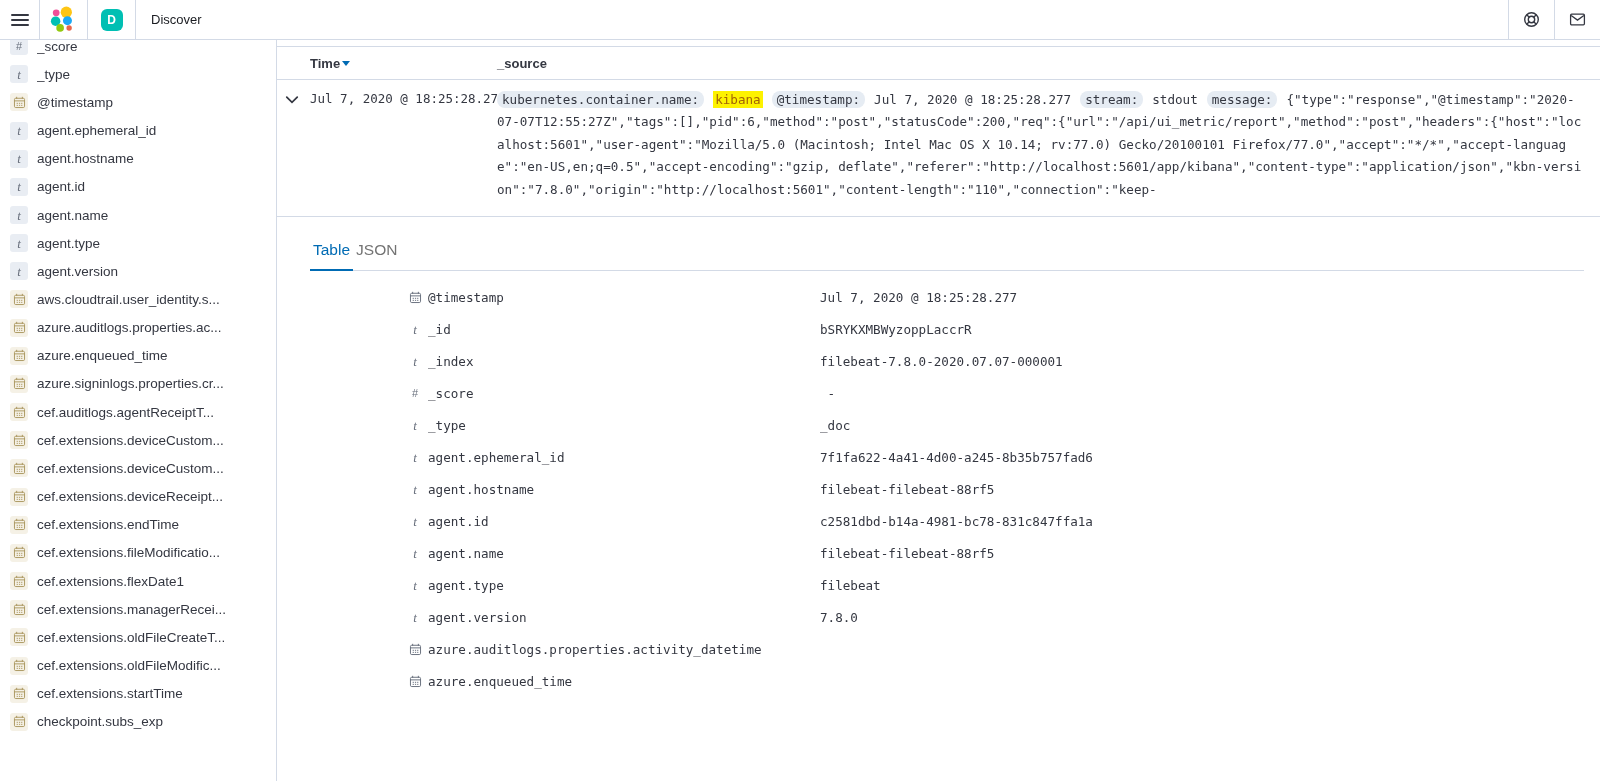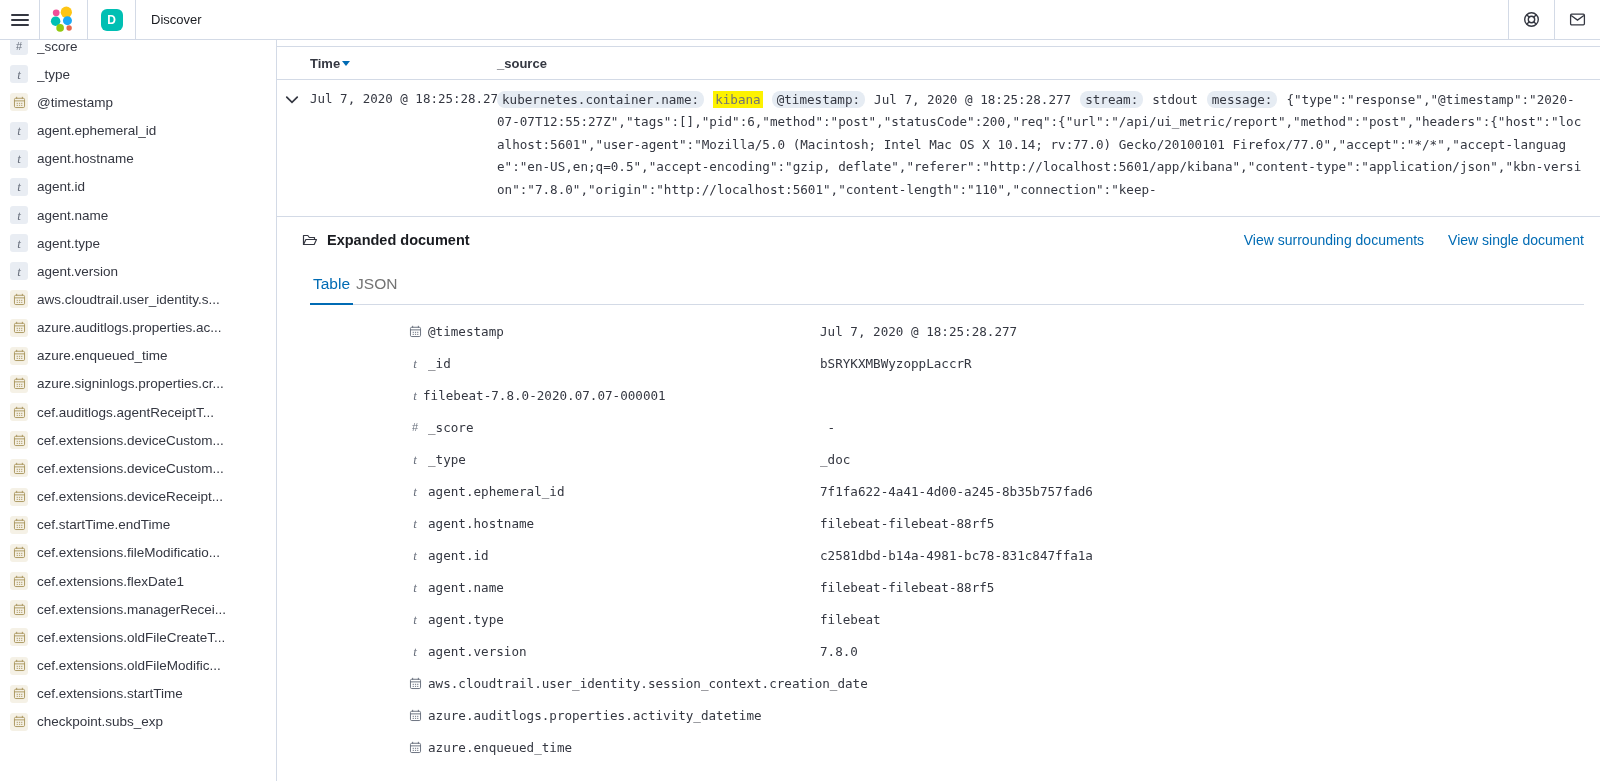--- a/index.html
+++ b/index.html
@@ -39,21 +39,21 @@
   .doc-head{ height:33px; border-bottom:1px solid var(--border); display:flex; align-items:center; font-size:13px; font-weight:bold; }
   .col-time{ margin-left:33px; width:187px; display:flex; align-items:center; gap:2px; cursor:pointer; }
   .sort-arrow{ width:0; height:0; border-left:4px solid transparent; border-right:4px solid transparent; border-top:5px solid var(--accent); }
   .doc-row{ display:flex; border-bottom:1px solid var(--border); padding:9px 18px 15px 0; }
   .expander{ width:33px; flex:none; padding:4px 0 0 8px; cursor:pointer; color:#343741; }
   .row-time{ width:187px; flex:none; font-family:var(--mono); font-size:12.5px; padding-top:2px; white-space:nowrap; }
   .row-source{ flex:1; min-width:0; font-family:var(--mono); font-size:12.6px; line-height:22.4px;
     word-break:break-all; color:#343741; }
   .src-key{ background:#e6ecf3; border-radius:8px; padding:1px 5px; margin-right:9px; white-space:nowrap; }
   .src-text{ margin-right:9px; }
-  .src-mark{ background:#fdf200; color:#737373; padding:1px 2px; margin-right:9px; }
+  .src-mark{ background:#fdf200; color:#a16207; padding:1px 2px; margin-right:9px; }
   
   .exp-head{ display:flex; align-items:center; margin-top:12px; height:22px; padding:0 16px 0 25px; }
   .exp-title{ margin-left:9px; font-size:14.5px; font-weight:600; color:#1a1c21; }
   .exp-links{ margin-left:auto; display:flex; gap:24px; }
   .exp-link{ color:var(--accent); font-size:14px; font-weight:500; cursor:pointer; text-decoration:none; }
   .tabs{ display:flex; margin:24px 16px 0 33px; border-bottom:1px solid var(--border); }
   .tab{ padding:0 3px 10px 3px; font-size:15.5px; font-weight:500; color:#737373; cursor:pointer; }
   .tab.active{ color:var(--accent); border-bottom:2px solid var(--accent); margin-bottom:-1px; }
   .viewer{ padding-top:10px; }
   .vrow{ display:flex; align-items:center; height:32px; padding-left:130px; }
@@ -286,21 +286,21 @@
           <span class="fbadge fb-date">
             <svg width="13" height="13" viewBox="0 0 16 16">
               <g fill="none" stroke="currentColor" stroke-width="1.2">
                 <path d="M4.5 1v2.5M11.5 1v2.5"></path>
                 <rect x="1.8" y="2.8" width="12.4" height="11.4" rx="1.5"></rect>
                 <path d="M1.8 6h12.4"></path>
                 <path d="M4.5 9h1.5M7.3 9h1.5M10 9h1.5M4.5 11.5h1.5M7.3 11.5h1.5M10 11.5h1.5"></path>
               </g>
             </svg>
           </span>
-          <span class="flabel">cef.startTime.endTime</span>
+          <span class="flabel">cef.extensions.endTime</span>
         </div>
         <div class="field-item">
           <span class="fbadge fb-date">
             <svg width="13" height="13" viewBox="0 0 16 16">
               <g fill="none" stroke="currentColor" stroke-width="1.2">
                 <path d="M4.5 1v2.5M11.5 1v2.5"></path>
                 <rect x="1.8" y="2.8" width="12.4" height="11.4" rx="1.5"></rect>
                 <path d="M1.8 6h12.4"></path>
                 <path d="M4.5 9h1.5M7.3 9h1.5M10 9h1.5M4.5 11.5h1.5M7.3 11.5h1.5M10 11.5h1.5"></path>
               </g>
@@ -402,33 +402,20 @@
         <div class="expander">
           <svg width="14" height="14" viewBox="0 0 12 12">
             <path d="M1.5 3.5 L6 8 L10.5 3.5" fill="none" stroke="currentColor" stroke-width="1.5" stroke-linecap="round"></path>
           </svg>
         </div>
         <div class="row-time">Jul 7, 2020 @ 18:25:28.277</div>
         <div class="row-source" id="row-source"><span class="src-key">kubernetes.container.name:</span><mark class="src-mark">kibana</mark><span class="src-key">@timestamp:</span><span class="src-text">Jul 7, 2020 @ 18:25:28.277</span><span class="src-key">stream:</span><span class="src-text">stdout</span><span class="src-key">message:</span><span class="src-text">{"type":"response","@timestamp":"2020-07-07T12:55:27Z","tags":[],"pid":6,"method":"post","statusCode":200,"req":{"url":"/api/ui_metric/report","method":"post","headers":{"host":"localhost:5601","user-agent":"Mozilla/5.0 (Macintosh; Intel Mac OS X 10.14; rv:77.0) Gecko/20100101 Firefox/77.0","accept":"*/*","accept-language":"en-US,en;q=0.5","accept-encoding":"gzip, deflate","referer":"http://localhost:5601/app/kibana","content-type":"application/json","kbn-version":"7.8.0","origin":"http://localhost:5601","content-length":"110","connection":"keep-</span></div>
       </div>
     </div>
 
-    <div class="exp-head">
-      <svg width="16" height="16" viewBox="0 0 16 16">
-        <g fill="none" stroke="#343741" stroke-width="1.2" stroke-linejoin="round">
-          <path d="M1.5 12.5V3.5h4.3l1.5 2h5.2v2"></path>
-          <path d="M1.5 12.5L3.9 7.5h10.6l-2.3 5z"></path>
-        </g>
-      </svg>
-      <span class="exp-title">Expanded document</span>
-      <span class="exp-links">
-        <a class="exp-link">View surrounding documents</a>
-        <a class="exp-link">View single document</a>
-      </span>
-    </div>
 
     <div class="tabs">
       <div class="tab active">Table</div>
       <div class="tab">JSON</div>
     </div>
 
     <div class="viewer" id="viewer">
         <div class="vrow">
           <span class="vicon">
             <svg width="13" height="13" viewBox="0 0 16 16">
@@ -447,20 +434,21 @@
           <span class="vicon">
             <span class="glyph-t">t</span>
           </span>
           <span class="vname">_id</span>
           <span class="vvalue">bSRYKXMBWyzoppLaccrR</span>
         </div>
         <div class="vrow">
           <span class="vicon">
             <span class="glyph-t">t</span>
           </span>
+          <span class="vname">_index</span>
           <span class="vvalue">filebeat-7.8.0-2020.07.07-000001</span>
         </div>
         <div class="vrow">
           <span class="vicon">
             <span class="glyph-h">#</span>
           </span>
           <span class="vname">_score</span>
           <span class="vvalue"> -</span>
         </div>
         <div class="vrow">
@@ -504,34 +492,20 @@
           </span>
           <span class="vname">agent.type</span>
           <span class="vvalue">filebeat</span>
         </div>
         <div class="vrow">
           <span class="vicon">
             <span class="glyph-t">t</span>
           </span>
           <span class="vname">agent.version</span>
           <span class="vvalue">7.8.0</span>
-        </div>
-        <div class="vrow">
-          <span class="vicon">
-            <svg width="13" height="13" viewBox="0 0 16 16">
-              <g fill="none" stroke="currentColor" stroke-width="1.2">
-                <path d="M4.5 1v2.5M11.5 1v2.5"></path>
-                <rect x="1.8" y="2.8" width="12.4" height="11.4" rx="1.5"></rect>
-                <path d="M1.8 6h12.4"></path>
-                <path d="M4.5 9h1.5M7.3 9h1.5M10 9h1.5M4.5 11.5h1.5M7.3 11.5h1.5M10 11.5h1.5"></path>
-              </g>
-            </svg>
-          </span>
-          <span class="vname">aws.cloudtrail.user_identity.session_context.creation_date</span>
-          <span class="vvalue"></span>
         </div>
         <div class="vrow">
           <span class="vicon">
             <svg width="13" height="13" viewBox="0 0 16 16">
               <g fill="none" stroke="currentColor" stroke-width="1.2">
                 <path d="M4.5 1v2.5M11.5 1v2.5"></path>
                 <rect x="1.8" y="2.8" width="12.4" height="11.4" rx="1.5"></rect>
                 <path d="M1.8 6h12.4"></path>
                 <path d="M4.5 9h1.5M7.3 9h1.5M10 9h1.5M4.5 11.5h1.5M7.3 11.5h1.5M10 11.5h1.5"></path>
               </g>

